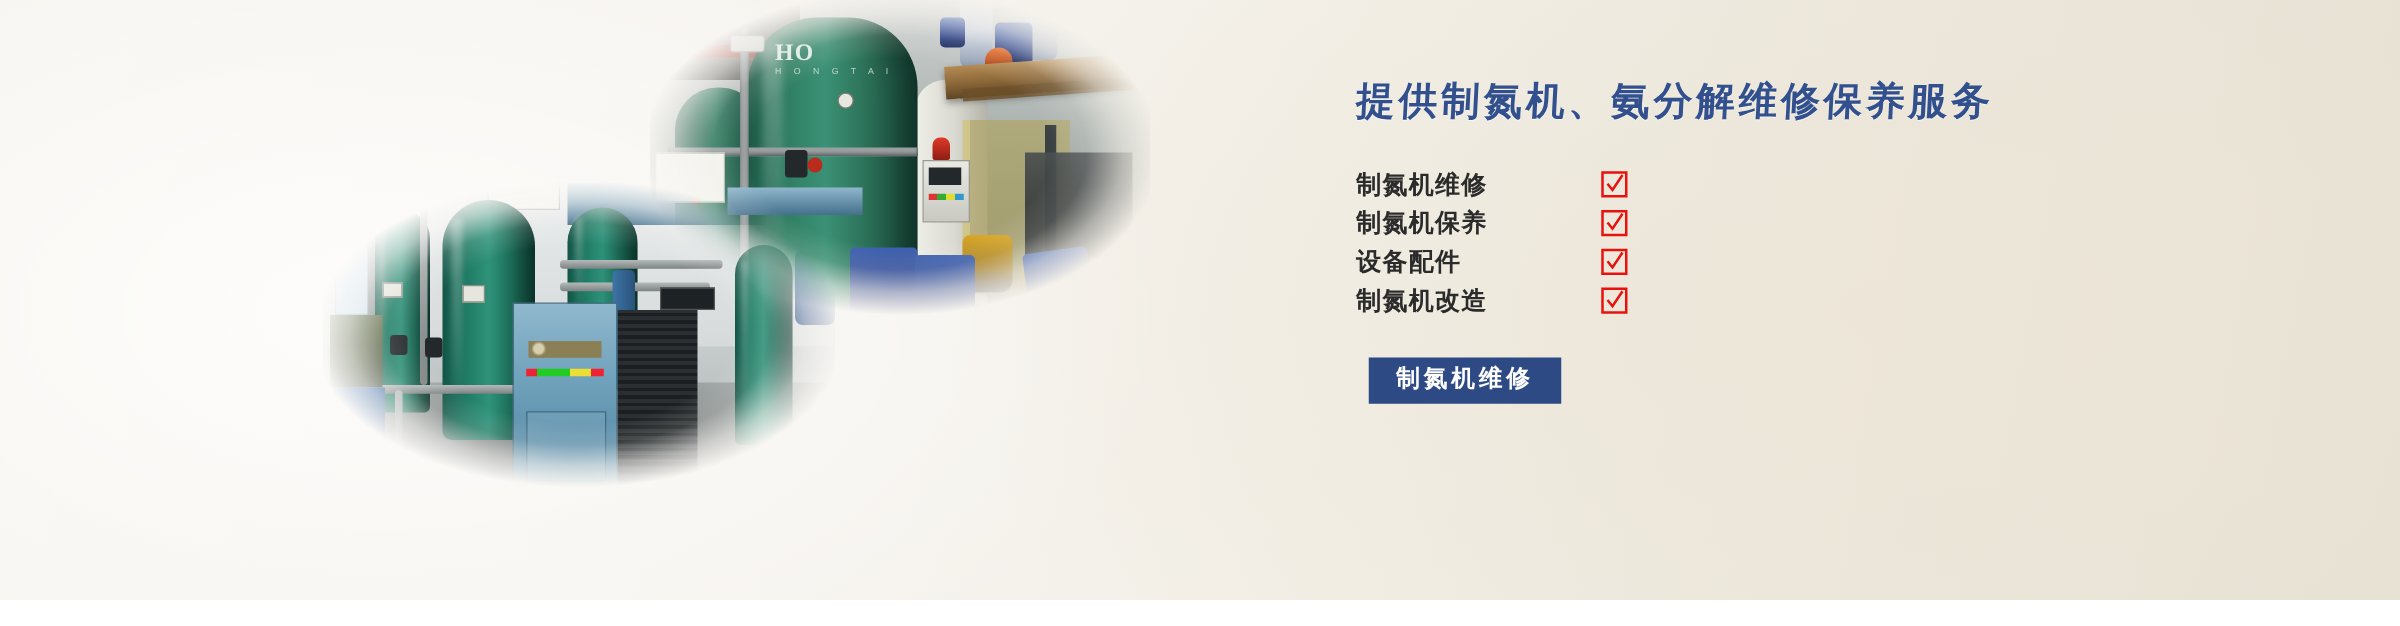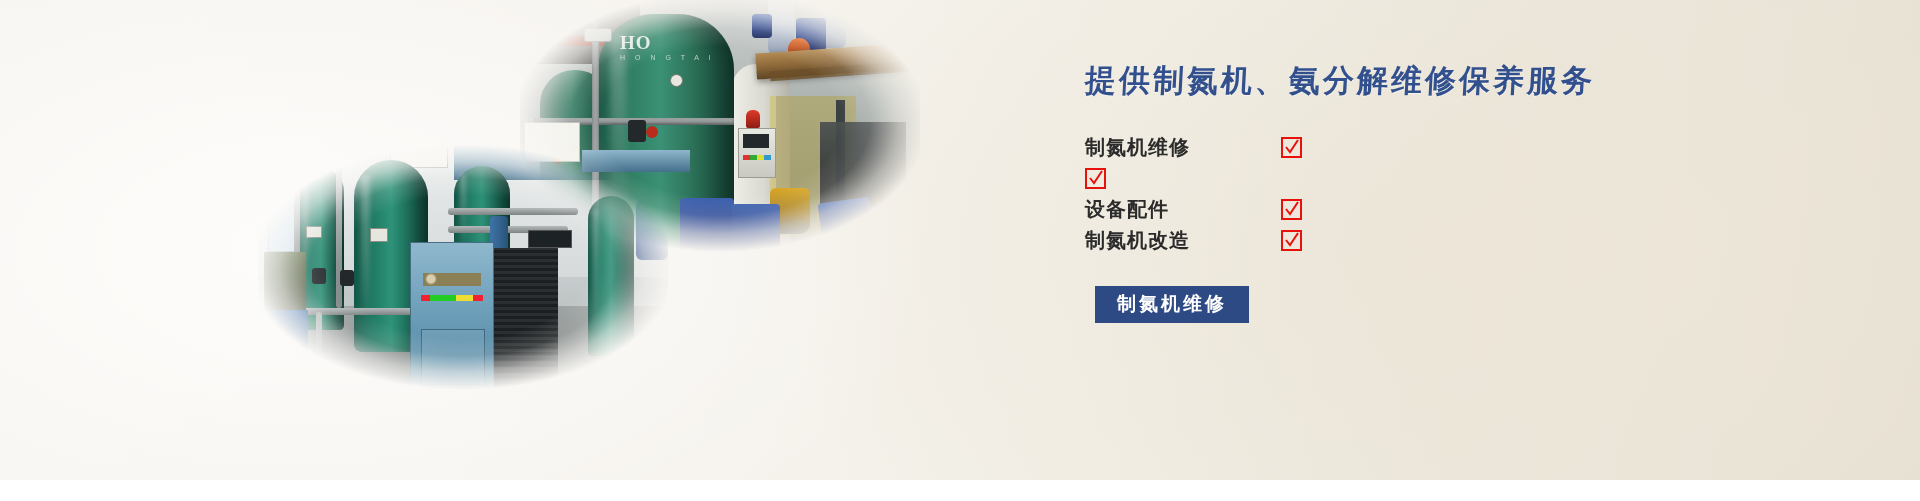--- a/index.html
+++ b/index.html
@@ -411,20 +411,21 @@
       <li>
         <span class="label">制氮机维修</span>
         <span class="check-box">
           <svg width="16" height="16" viewBox="0 0 16 16" aria-hidden="true">
             <path d="M2 8 L6 13 L14 1" fill="none" stroke="#e8120c" stroke-width="2"></path>
           </svg>
         </span>
       </li>
 
       <li>
+        <span class="label">制氮机保养</span>
         <span class="check-box">
           <svg width="16" height="16" viewBox="0 0 16 16" aria-hidden="true">
             <path d="M2 8 L6 13 L14 1" fill="none" stroke="#e8120c" stroke-width="2"></path>
           </svg>
         </span>
       </li>
 
       <li>
         <span class="label">设备配件</span>
         <span class="check-box">

